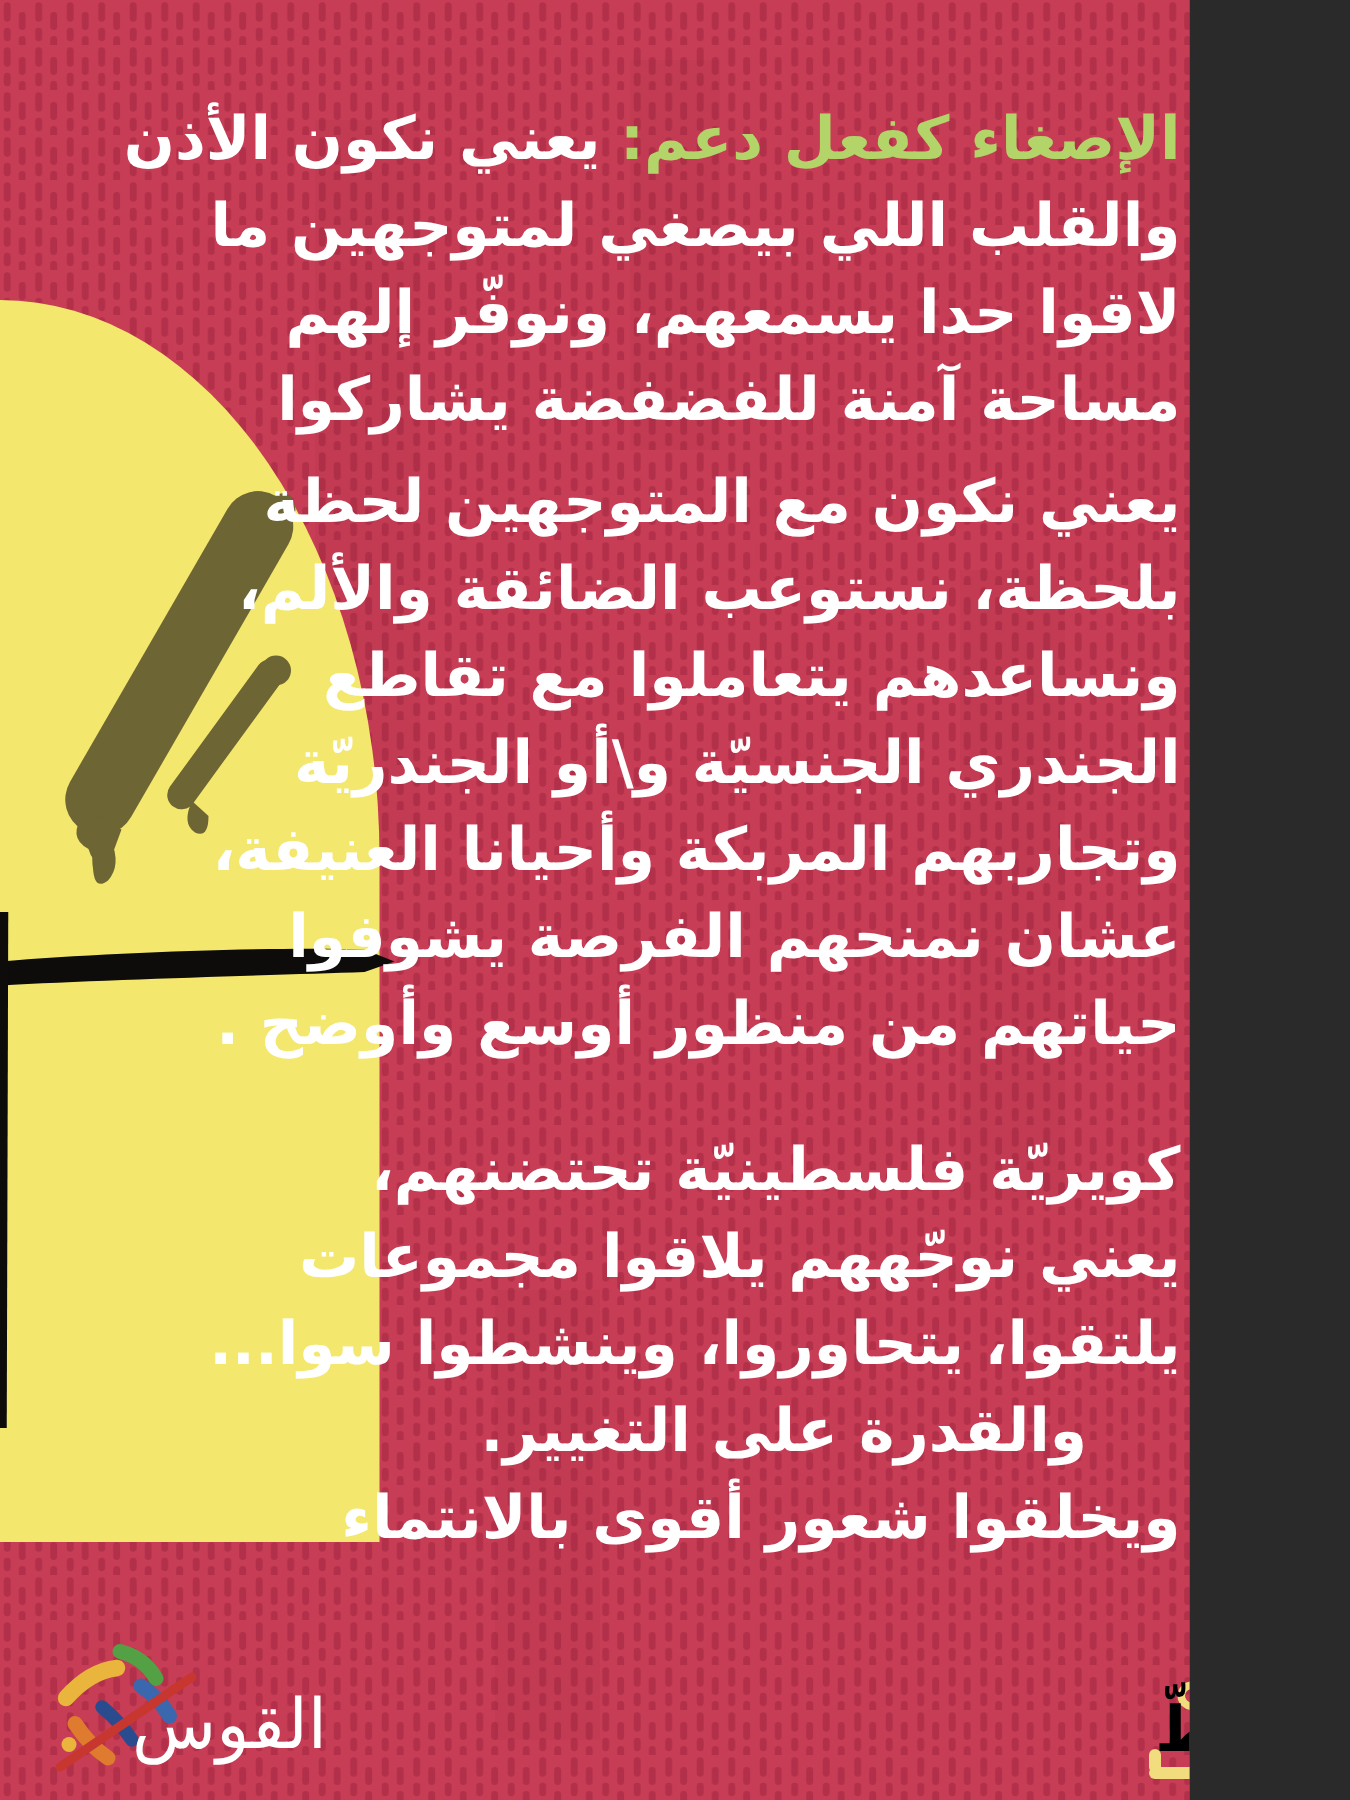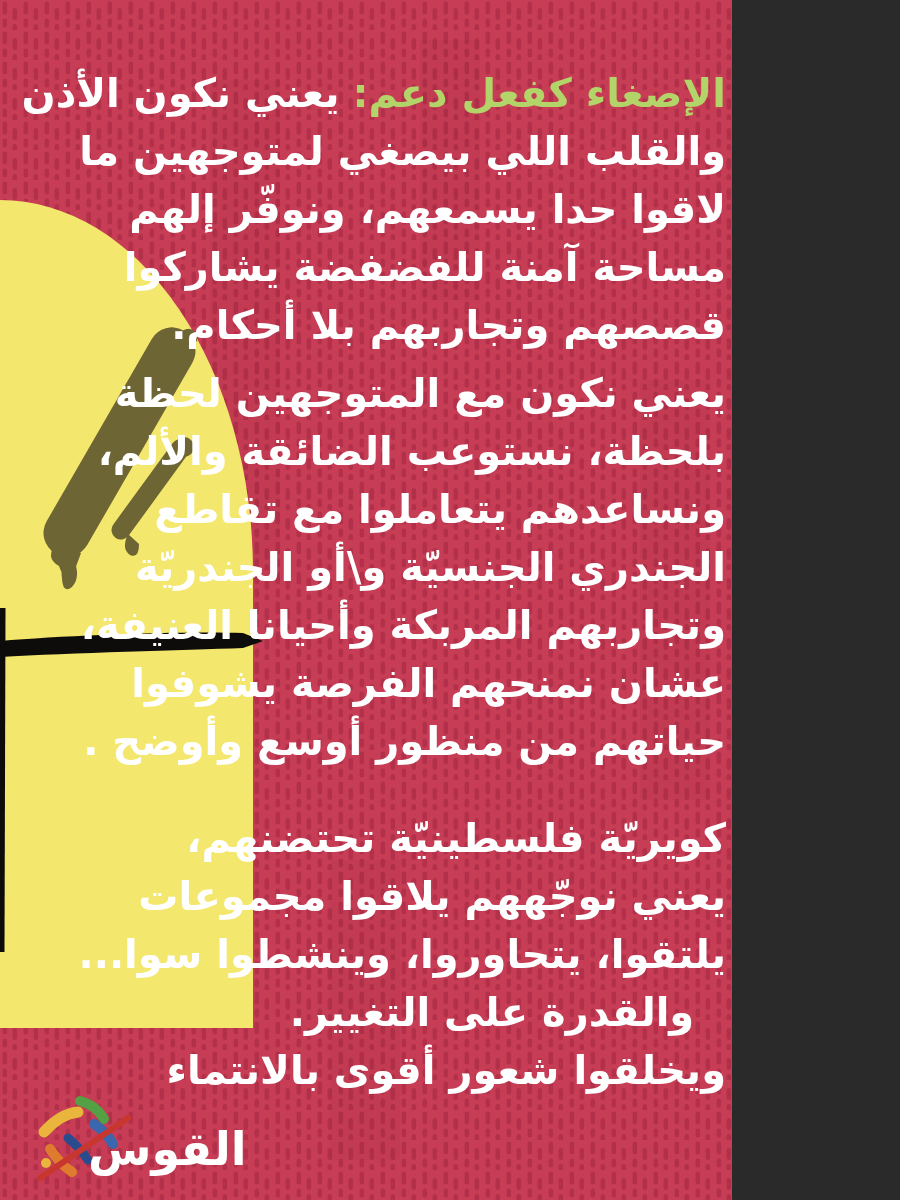--- a/index.html
+++ b/index.html
@@ -1,17 +1,17 @@
 <!DOCTYPE html>
 <html lang="ar"><head>
 <meta charset="utf-8">
 <style>
   html,body{margin:0;padding:0;background:#2a2a2a;}
   .canvas{
-    position:relative;width:732px;height:1200px;overflow:hidden;
+    position:relative;width:793px;height:1200px;overflow:hidden;
     background:#c73d55;
     font-family:"DejaVu Sans", sans-serif;
   }
   .texture{position:absolute;left:0;top:0;}
   .arch{
     position:absolute;left:0;top:200px;width:253px;height:828px;
     background:#f3e76d;
     border-top-right-radius:253px 372px;
   }
   .arch-art{position:absolute;left:0;top:200px;}
@@ -21,21 +21,21 @@
     color:#ffffff;font-weight:700;font-size:40px;line-height:58px;
   }
   .line{white-space:nowrap;}
   .para{margin:0;}
   .para.p1{margin-bottom:10px;}
   .para.p2{margin-bottom:39px;}
   .heading{color:#b2d469;margin-left:13px;}
   .alqaws-mark{position:absolute;left:34px;top:1092px;}
   .alqaws-text{
     position:absolute;left:88px;top:1122px;
-    color:#ffffff;font-weight:700;font-size:46px;direction:rtl;
+    color:#ffffff;font-weight:400;font-size:46px;direction:rtl;
   }
   .alkhat-text{
     position:absolute;left:770px;top:1128px;
     color:#000000;font-weight:700;font-size:42px;direction:rtl;
   }
   .fatha{
     position:absolute;left:812px;top:1120px;width:50px;height:8px;
     border-radius:4px;background:#f2dd7e;transform:rotate(-8deg);
   }
   .ring{
@@ -95,21 +95,20 @@
       <path d="M0 408 L5.5 408 L4.5 752 L0 752 Z" fill="#0e0c0a"></path>
     </g>
   </svg>
 
   <div class="text-col">
     <div class="para p1">
       <div class="line"><span class="heading">الإصغاء كفعل دعم:</span><span class="seg">يعني نكون الأذن</span></div>
       <div class="line">والقلب اللي بيصغي لمتوجهين ما</div>
       <div class="line">لاقوا حدا يسمعهم، ونوفّر إلهم</div>
       <div class="line">مساحة آمنة للفضفضة يشاركوا</div>
-      <div class="line">قصصهم وتجاربهم بلا أحكام.</div>
     </div>
     <div class="para p2">
       <div class="line">يعني نكون مع المتوجهين لحظة</div>
       <div class="line">بلحظة، نستوعب الضائقة والألم،</div>
       <div class="line">ونساعدهم يتعاملوا مع تقاطع</div>
       <div class="line">الجندري الجنسيّة و\أو الجندريّة</div>
       <div class="line">وتجاربهم المربكة وأحيانا العنيفة،</div>
       <div class="line">عشان نمنحهم الفرصة يشوفوا</div>
       <div class="line">حياتهم من منظور أوسع وأوضح .</div>
     </div>

